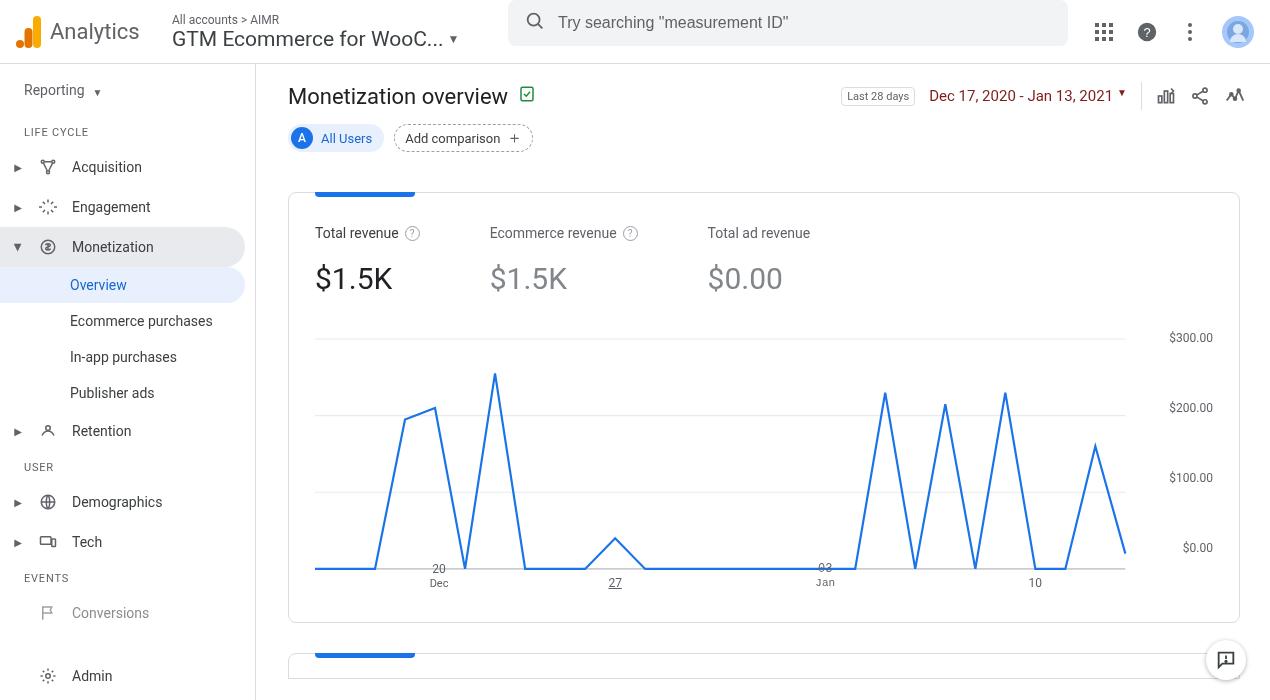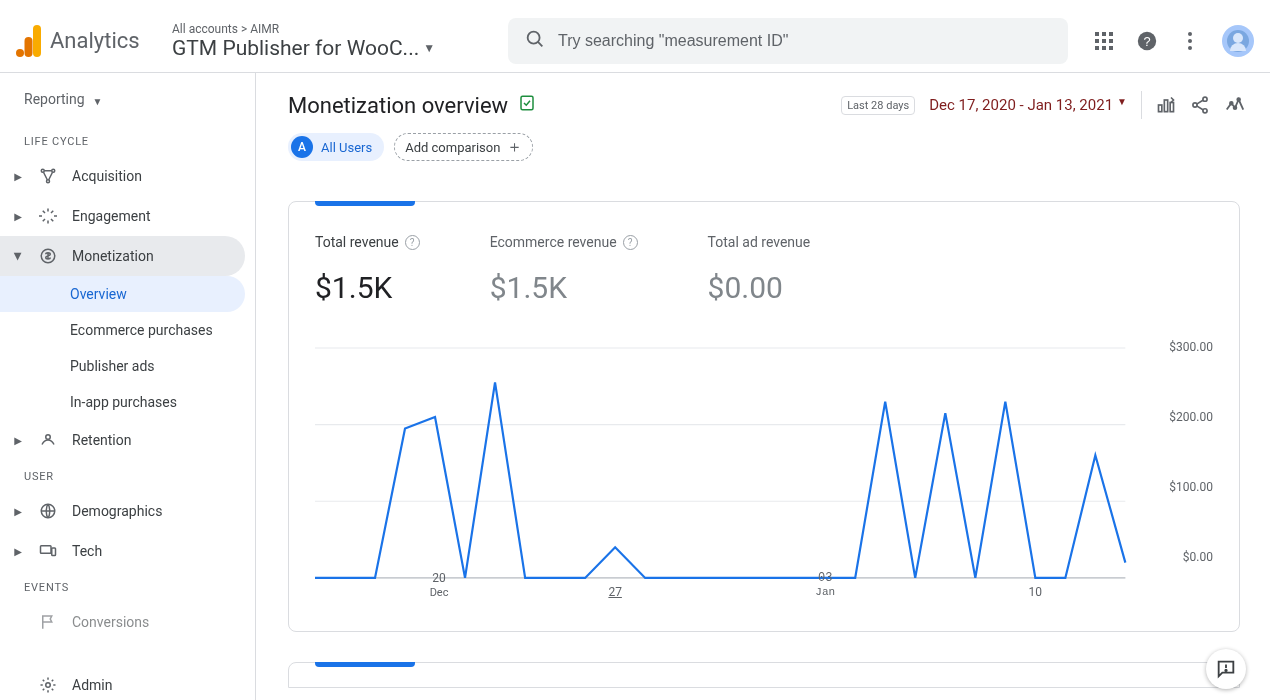--- a/index.html
+++ b/index.html
@@ -1,19 +1,19 @@
 <!DOCTYPE html>
 <html><head>
 <meta charset="utf-8">
 <style>
   * { box-sizing: border-box; margin: 0; padding: 0; }
   html, body { width: 1270px; height: 700px; font-family: "Google Sans", "Roboto", Arial, sans-serif; color: #3c4043; background: #fff; overflow: hidden; }
 
   
-  .header { display: flex; align-items: center; height: 64px; border-bottom: 1px solid #dadce0; padding: 0 16px; gap: 16px; margin-top: 9px; }
+  .header { display: flex; height: 64px; border-bottom: 1px solid #dadce0; padding: 0 16px; gap: 16px; }
   .logo-box { display: flex; align-items: center; gap: 8px; min-width: 140px; }
   .logo-icon svg { display: block; }
   .logo-text { font-size: 22px; color: #5f6368; }
   .property-box { display: flex; flex-direction: column; justify-content: center; min-width: 320px; }
   .breadcrumb { font-size: 12px; color: #5f6368; }
   .property-row { display: flex; align-items: center; gap: 4px; }
   .property-name { font-size: 21px; color: #3c4043; max-width: 290px; white-space: nowrap; overflow: hidden; text-overflow: ellipsis; }
   .dropdown-caret { color: #5f6368; font-size: 12px; }
 
   .search-box { flex: 1; max-width: 560px; height: 46px; background: #f1f3f4; border-radius: 8px; display: flex; align-items: center; padding: 0 16px; gap: 12px; }
@@ -96,21 +96,21 @@
           <rect x="8.5" y="12" width="8" height="20" rx="4" fill="#e37400"></rect>
           <circle cx="4" cy="28" r="4" fill="#e37400"></circle>
         </svg>
     </span>
     <span class="logo-text">Analytics</span>
   </div>
 
   <div class="property-box">
     <div class="breadcrumb">All accounts &gt; AIMR</div>
     <div class="property-row">
-      <div class="property-name">GTM Publisher for WooC...</div>
+      <div class="property-name">GTM Ecommerce for WooC...</div>
       <span class="dropdown-caret">▼</span>
     </div>
   </div>
 
   <div class="search-box">
     <span>
       <svg width="22" height="22" viewBox="0 0 24 24" fill="none" stroke="#5f6368" stroke-width="2">
           <circle cx="10.5" cy="10.5" r="6.5"></circle>
           <line x1="20" y1="20" x2="15.2" y2="15.2"></line>
         </svg>
@@ -195,24 +195,24 @@
       <span>Monetization</span>
     </div>
 
     <div class="sub-item selected">
         <span>Overview</span>
       </div>
     <div class="sub-item">
         <span style="white-space:normal; line-height:1.2;">Ecommerce purchases</span>
       </div>
     <div class="sub-item">
+        <span>In-app purchases</span>
+      </div>
+    <div class="sub-item">
         <span>Publisher ads</span>
-      </div>
-    <div class="sub-item">
-        <span>In-app purchases</span>
       </div>
 
     <div class="nav-item">
       <span class="exp">▶</span>
       <span class="nicon">
           <svg width="18" height="18" viewBox="0 0 24 24" fill="none" stroke="#5f6368" stroke-width="2">
             <path d="M4 18c4-8 12-8 16 0"></path>
             <circle cx="12" cy="8" r="3"></circle>
           </svg>
         </span>

